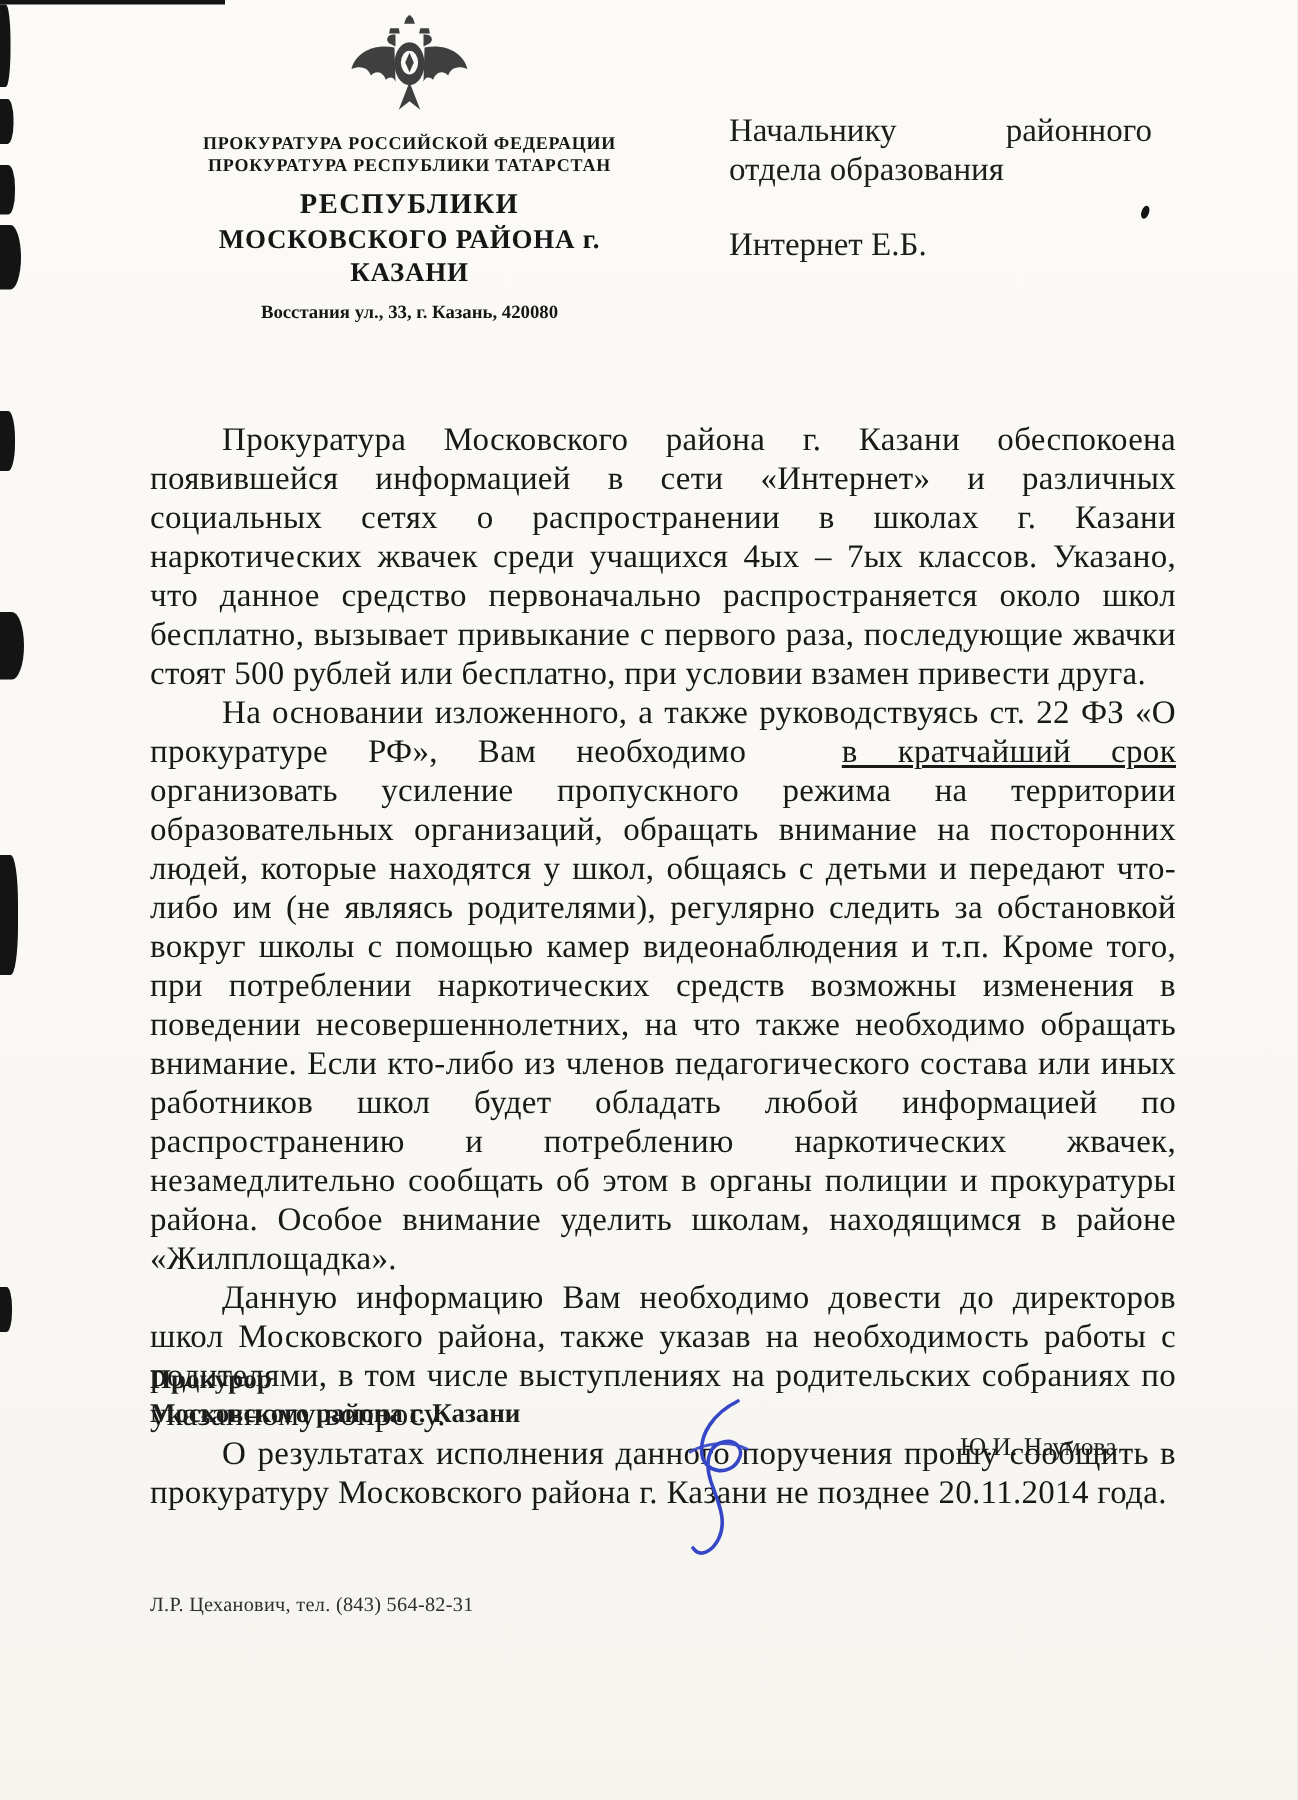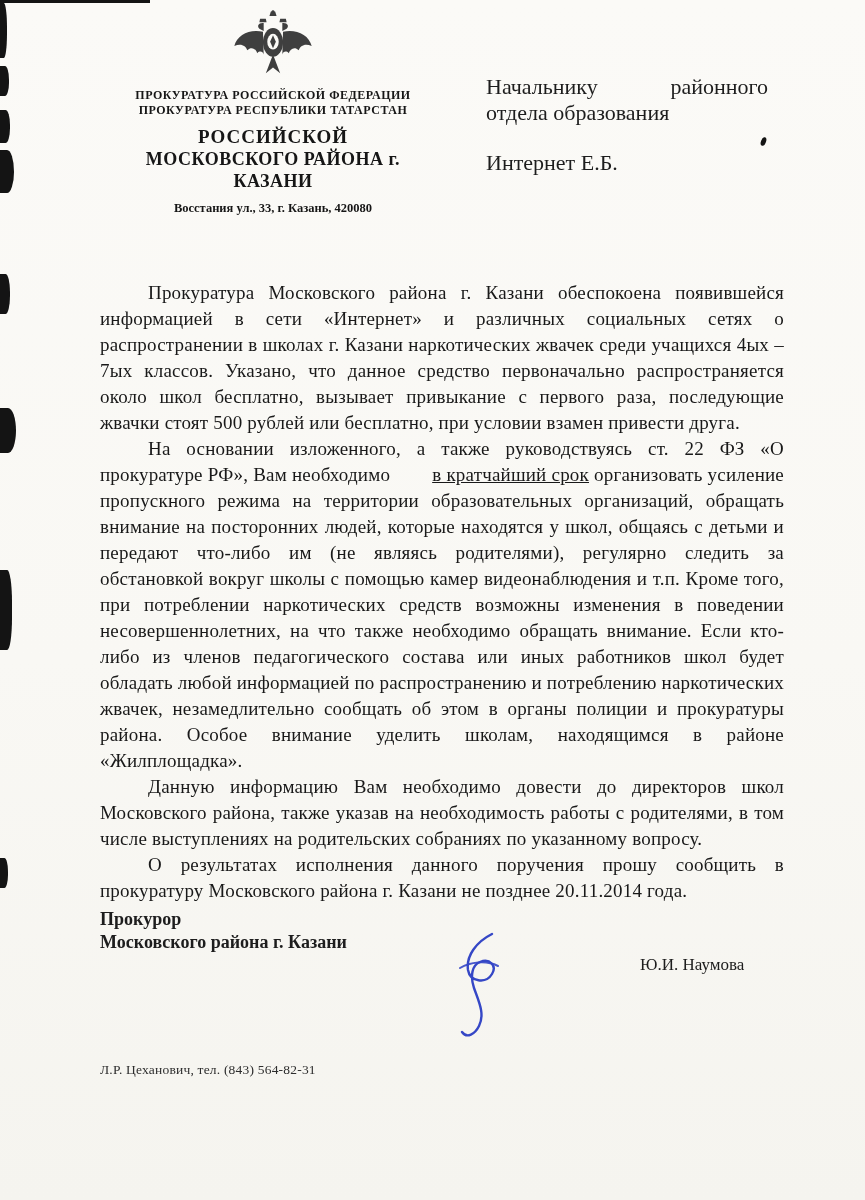--- a/index.html
+++ b/index.html
@@ -39,21 +39,21 @@
   
   .addressee {
     position:absolute; left:486px; top:74px; width:282px;
     font-size:22px; line-height:26px; color:#1d1d1d;
   }
   .addressee .to { text-align:justify; text-align-last:left; }
   .addressee .name { margin-top:24px; }
   
   .body-text {
     position:absolute; left:100px; top:280px; width:684px;
-    font-size:19px; line-height:26px; text-align:justify;
+    font-size:22px; line-height:26px; text-align:justify;
     letter-spacing:.2px; color:#191919;
   }
   .body-text p { text-indent:48px; }
   .u { text-decoration:underline;margin-left:37px; }
   
   .sig-block {
     position:absolute; left:100px; top:908px;
     font-size:18px; line-height:23px; color:#1d1d1d;font-weight:bold;
   }
   .sig-rank { margin-top:10px; }
@@ -96,21 +96,21 @@
         <ellipse cx="60" cy="45" rx="14" ry="20"></ellipse>
         <path d="M46 30 C28 26 10 34 6 50 C16 46 22 50 24 56 C30 50 36 54 38 60 C42 56 46 58 47 62 Z"></path>
         <path d="M74 30 C92 26 110 34 114 50 C104 46 98 50 96 56 C90 50 84 54 82 60 C78 56 74 58 73 62 Z"></path>
         <path d="M60 62 L50 88 L60 80 L70 88 Z"></path>
         <ellipse cx="60" cy="44" rx="8" ry="11" fill="#fbfaf7"></ellipse>
         <path d="M60 35 l4 9 -4 9 -4 -9 z" fill="#3f3f3f"></path>
       </g>
     </svg>
     <div class="lh-small">ПРОКУРАТУРА РОССИЙСКОЙ ФЕДЕРАЦИИ</div>
     <div class="lh-small">ПРОКУРАТУРА РЕСПУБЛИКИ ТАТАРСТАН</div>
-    <div class="lh-org1">РОССИЙСКОЙ</div>
+    <div class="lh-org1">РЕСПУБЛИКИ</div>
     <div class="lh-org2">МОСКОВСКОГО РАЙОНА г. КАЗАНИ</div>
     <div class="lh-addr">Восстания ул., 33, г. Казань, 420080</div>
   </div>
 
 
   <div class="addressee">
     <div class="to">Начальнику районного отдела образования</div>
     <div class="name">Интернет Е.Б.</div>
   </div>
 

